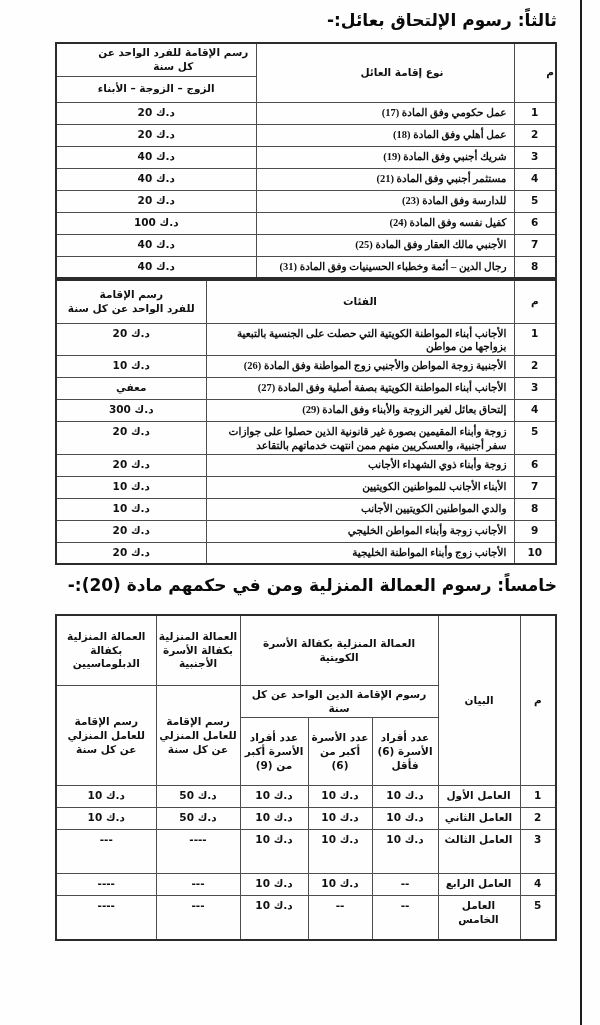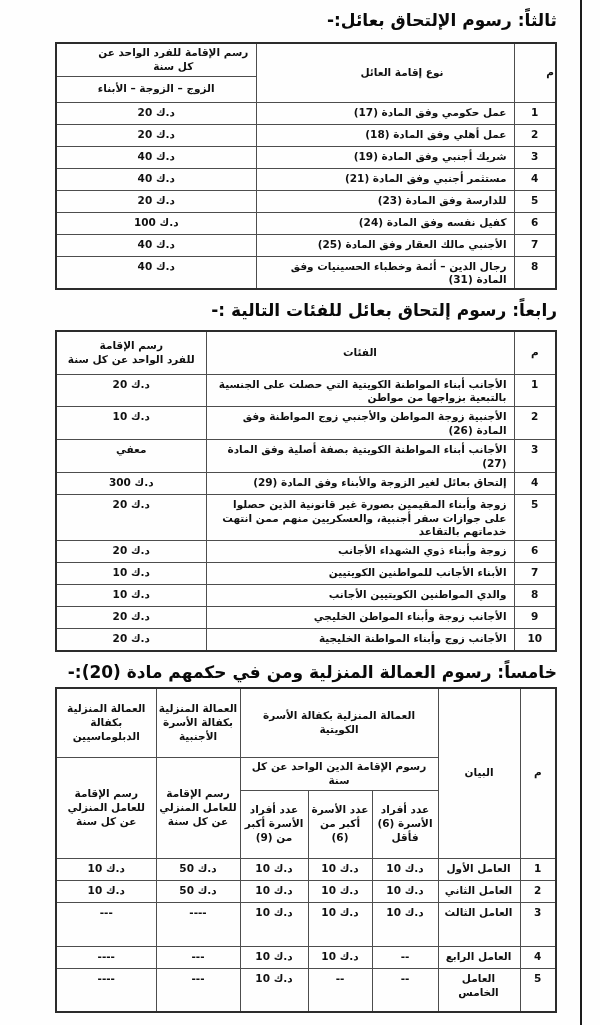--- a/index.html
+++ b/index.html
@@ -18,37 +18,37 @@
     background:#1c1c1c;
   }
   .content { position:absolute; left:57px; top:0; width:500px; direction:rtl; }
 
   .sec-title {
     text-align:right; font-size:17px; line-height:1.4;
     color:#0a0a0a; padding-left:4px;
   }
   .sec-title.first { margin:9px 0 9px; }
   .sec-title.mid   { margin:9px 0 7px; }
-  .sec-title.last  { margin:9px 0 2px; }
+  .sec-title.last  { margin:9px 0 16px; }
 
   table.tbl {
     width:100%; border-collapse:collapse; table-layout:fixed;
     border:2px solid #2c2c2c;
   }
   .tbl th, .tbl td {
     border:1px solid #4d4d4d;
     font-size:10.5px; line-height:1.32;
     font-weight:bold;
     overflow:hidden;
   }
   .tbl th { text-align:center; vertical-align:middle; padding:2px 2px; }
   .tbl td { vertical-align:top; padding:3px 2px 1px; }
   .center { text-align:center; }
   .right  { text-align:right; }
-  .type-cell { padding-right:7px !important; padding-left:3px !important; }
+  .type-cell { padding-right:7px !important; padding-left:3px !important;font-family:Liberation Serif, serif; }
   .num { direction:ltr; font-size:11px;margin-top:23px; }
   .stack { display:block;text-align:center; }
 
   
   .t1 .c-no  { width:42px; }
   .t1 .c-type{ width:258px; }
   .t1 .c-fee { width:200px; }
   .t1 thead tr.hr1 th { height:27px;padding-left:36px; }
   .t1 thead tr.hr2 th { height:26px;margin-top:18px; }
   .t1 tbody td { height:22px; }
@@ -137,21 +137,20 @@
           <td class="center num">40 د.ك</td>
         </tr>
         <tr>
           <td class="center">8</td>
           <td class="right type-cell">رجال الدين – أئمة وخطباء الحسينيات وفق المادة (31)</td>
           <td class="center num">40 د.ك</td>
         </tr>
       </tbody>
     </table>
 
-    <div class="sec-title mid">رابعاً: رسوم إلتحاق بعائل للفئات التالية :-</div>
 
     <table class="tbl t2">
       <colgroup>
           <col class="c-no">
           <col class="c-cat">
           <col class="c-fee">
         </colgroup>
       <thead>
         <tr>
           <th>م</th>

